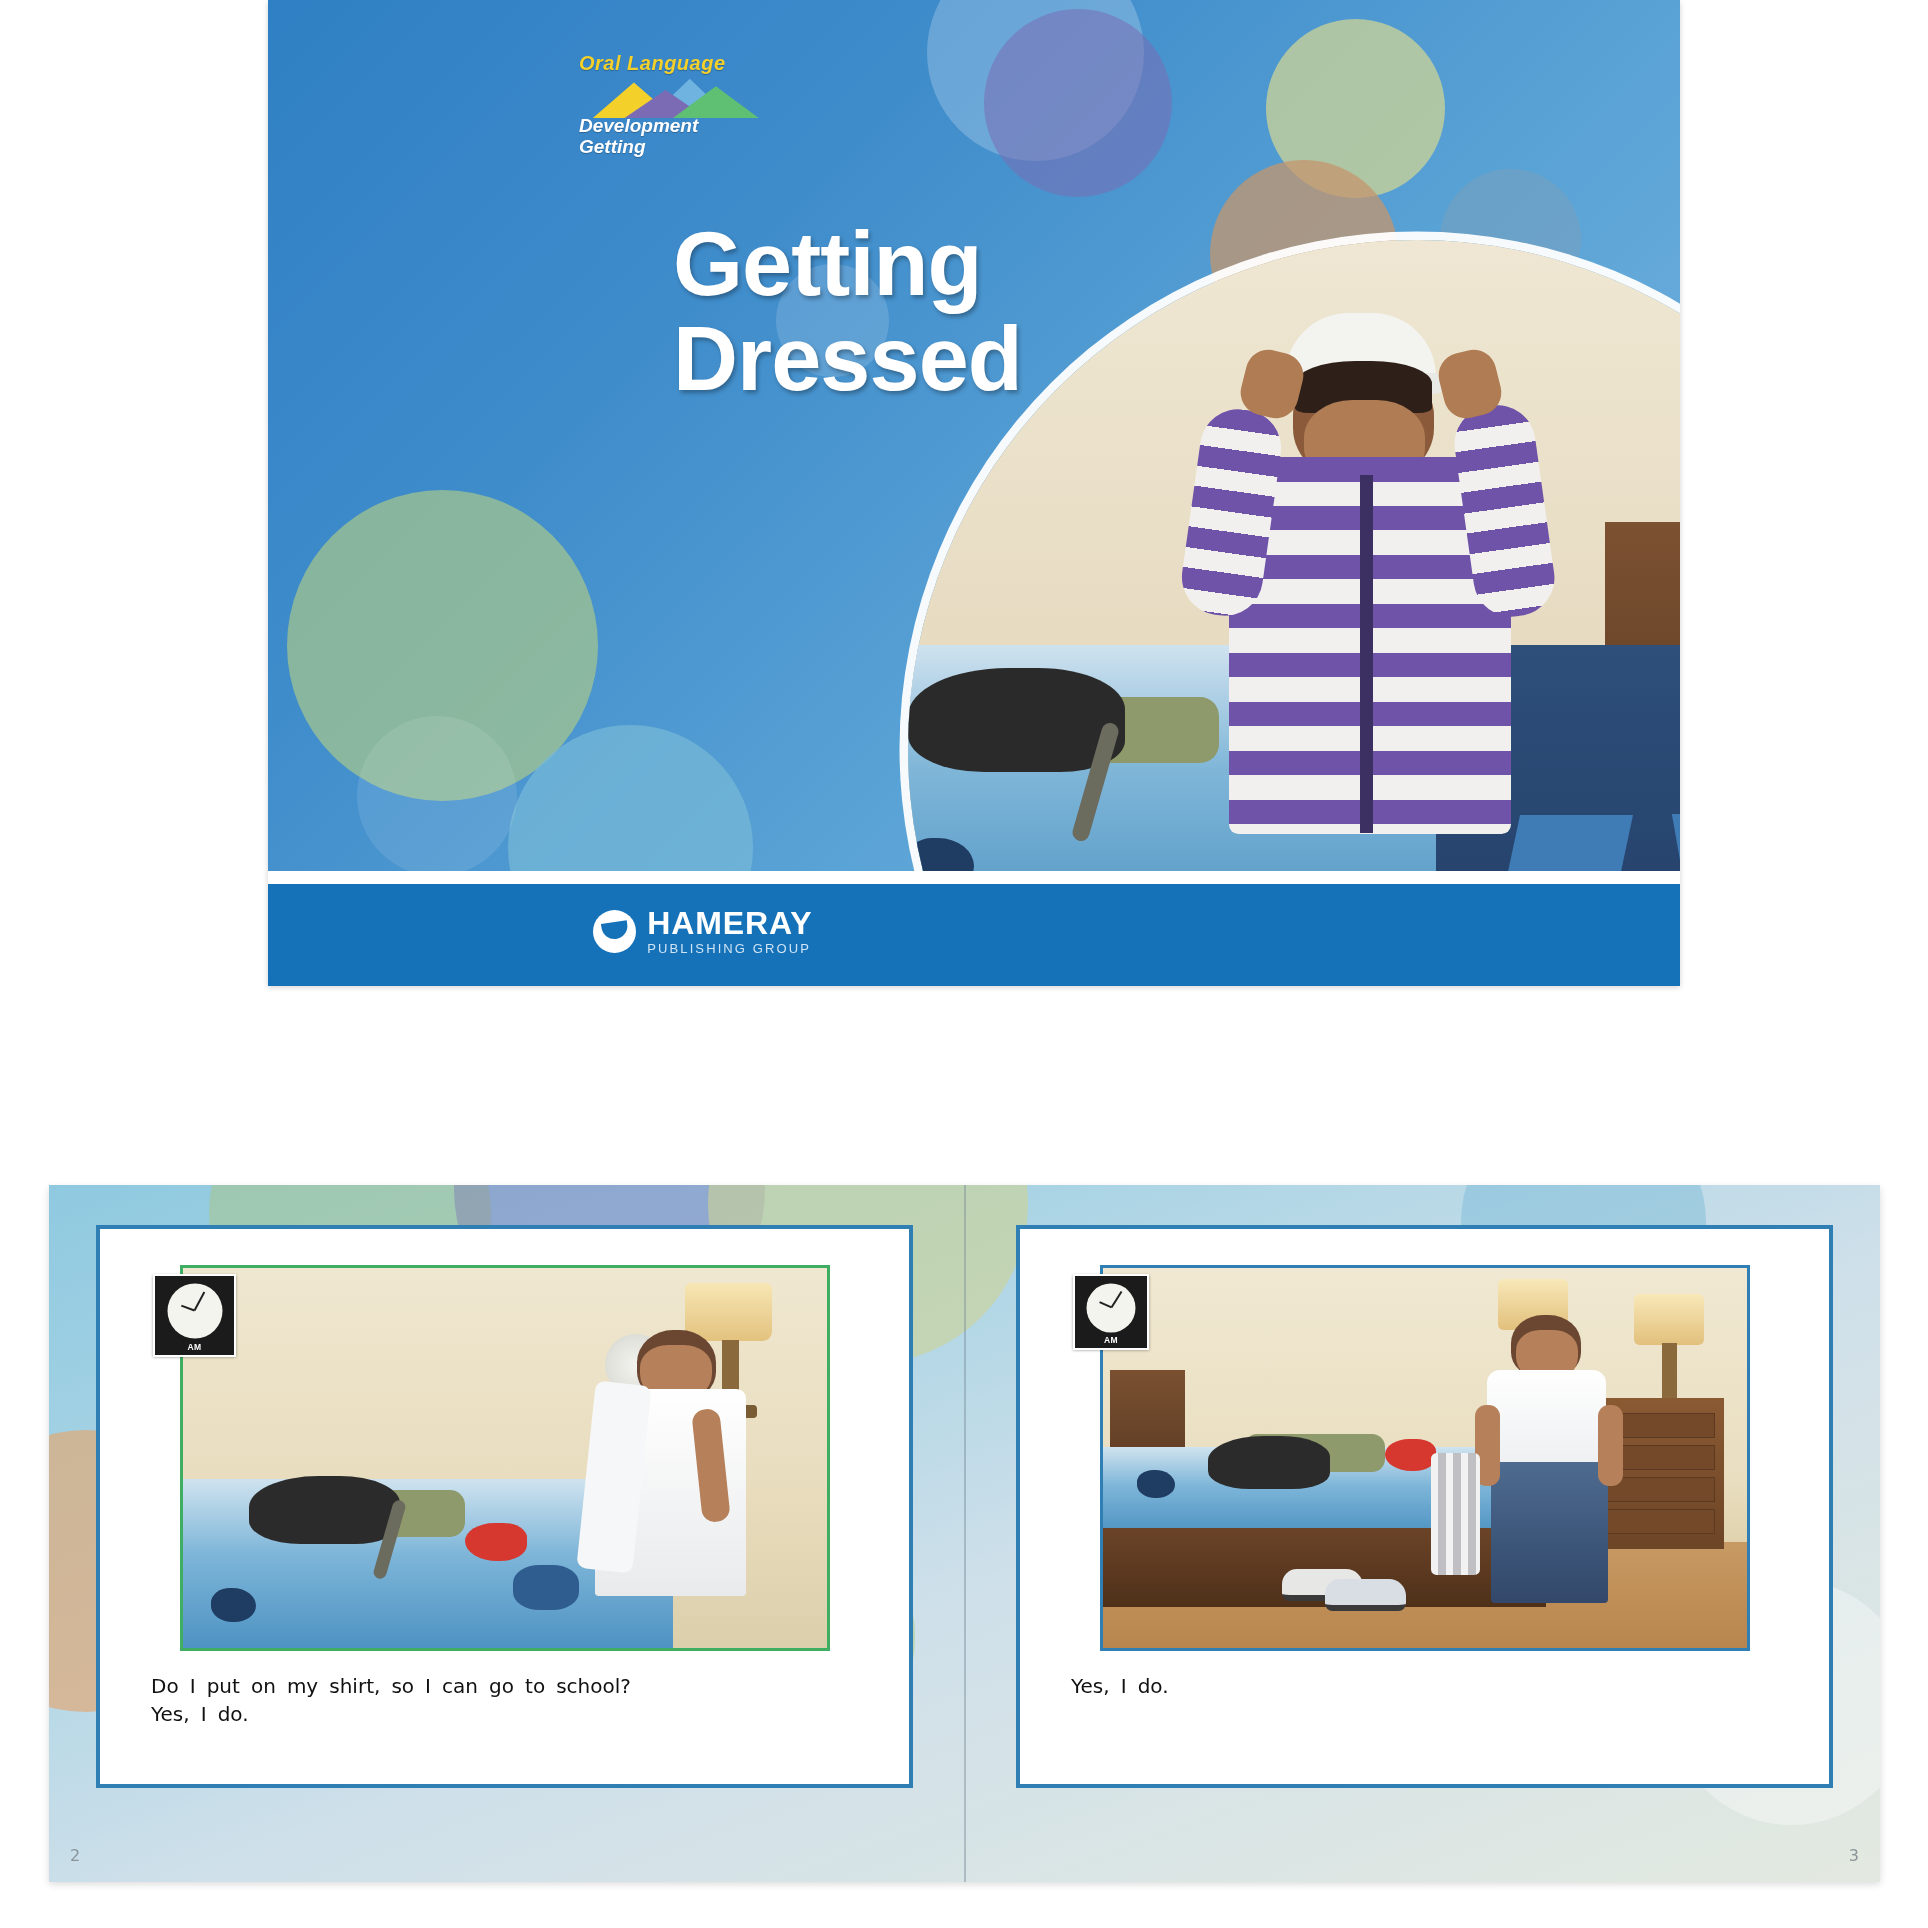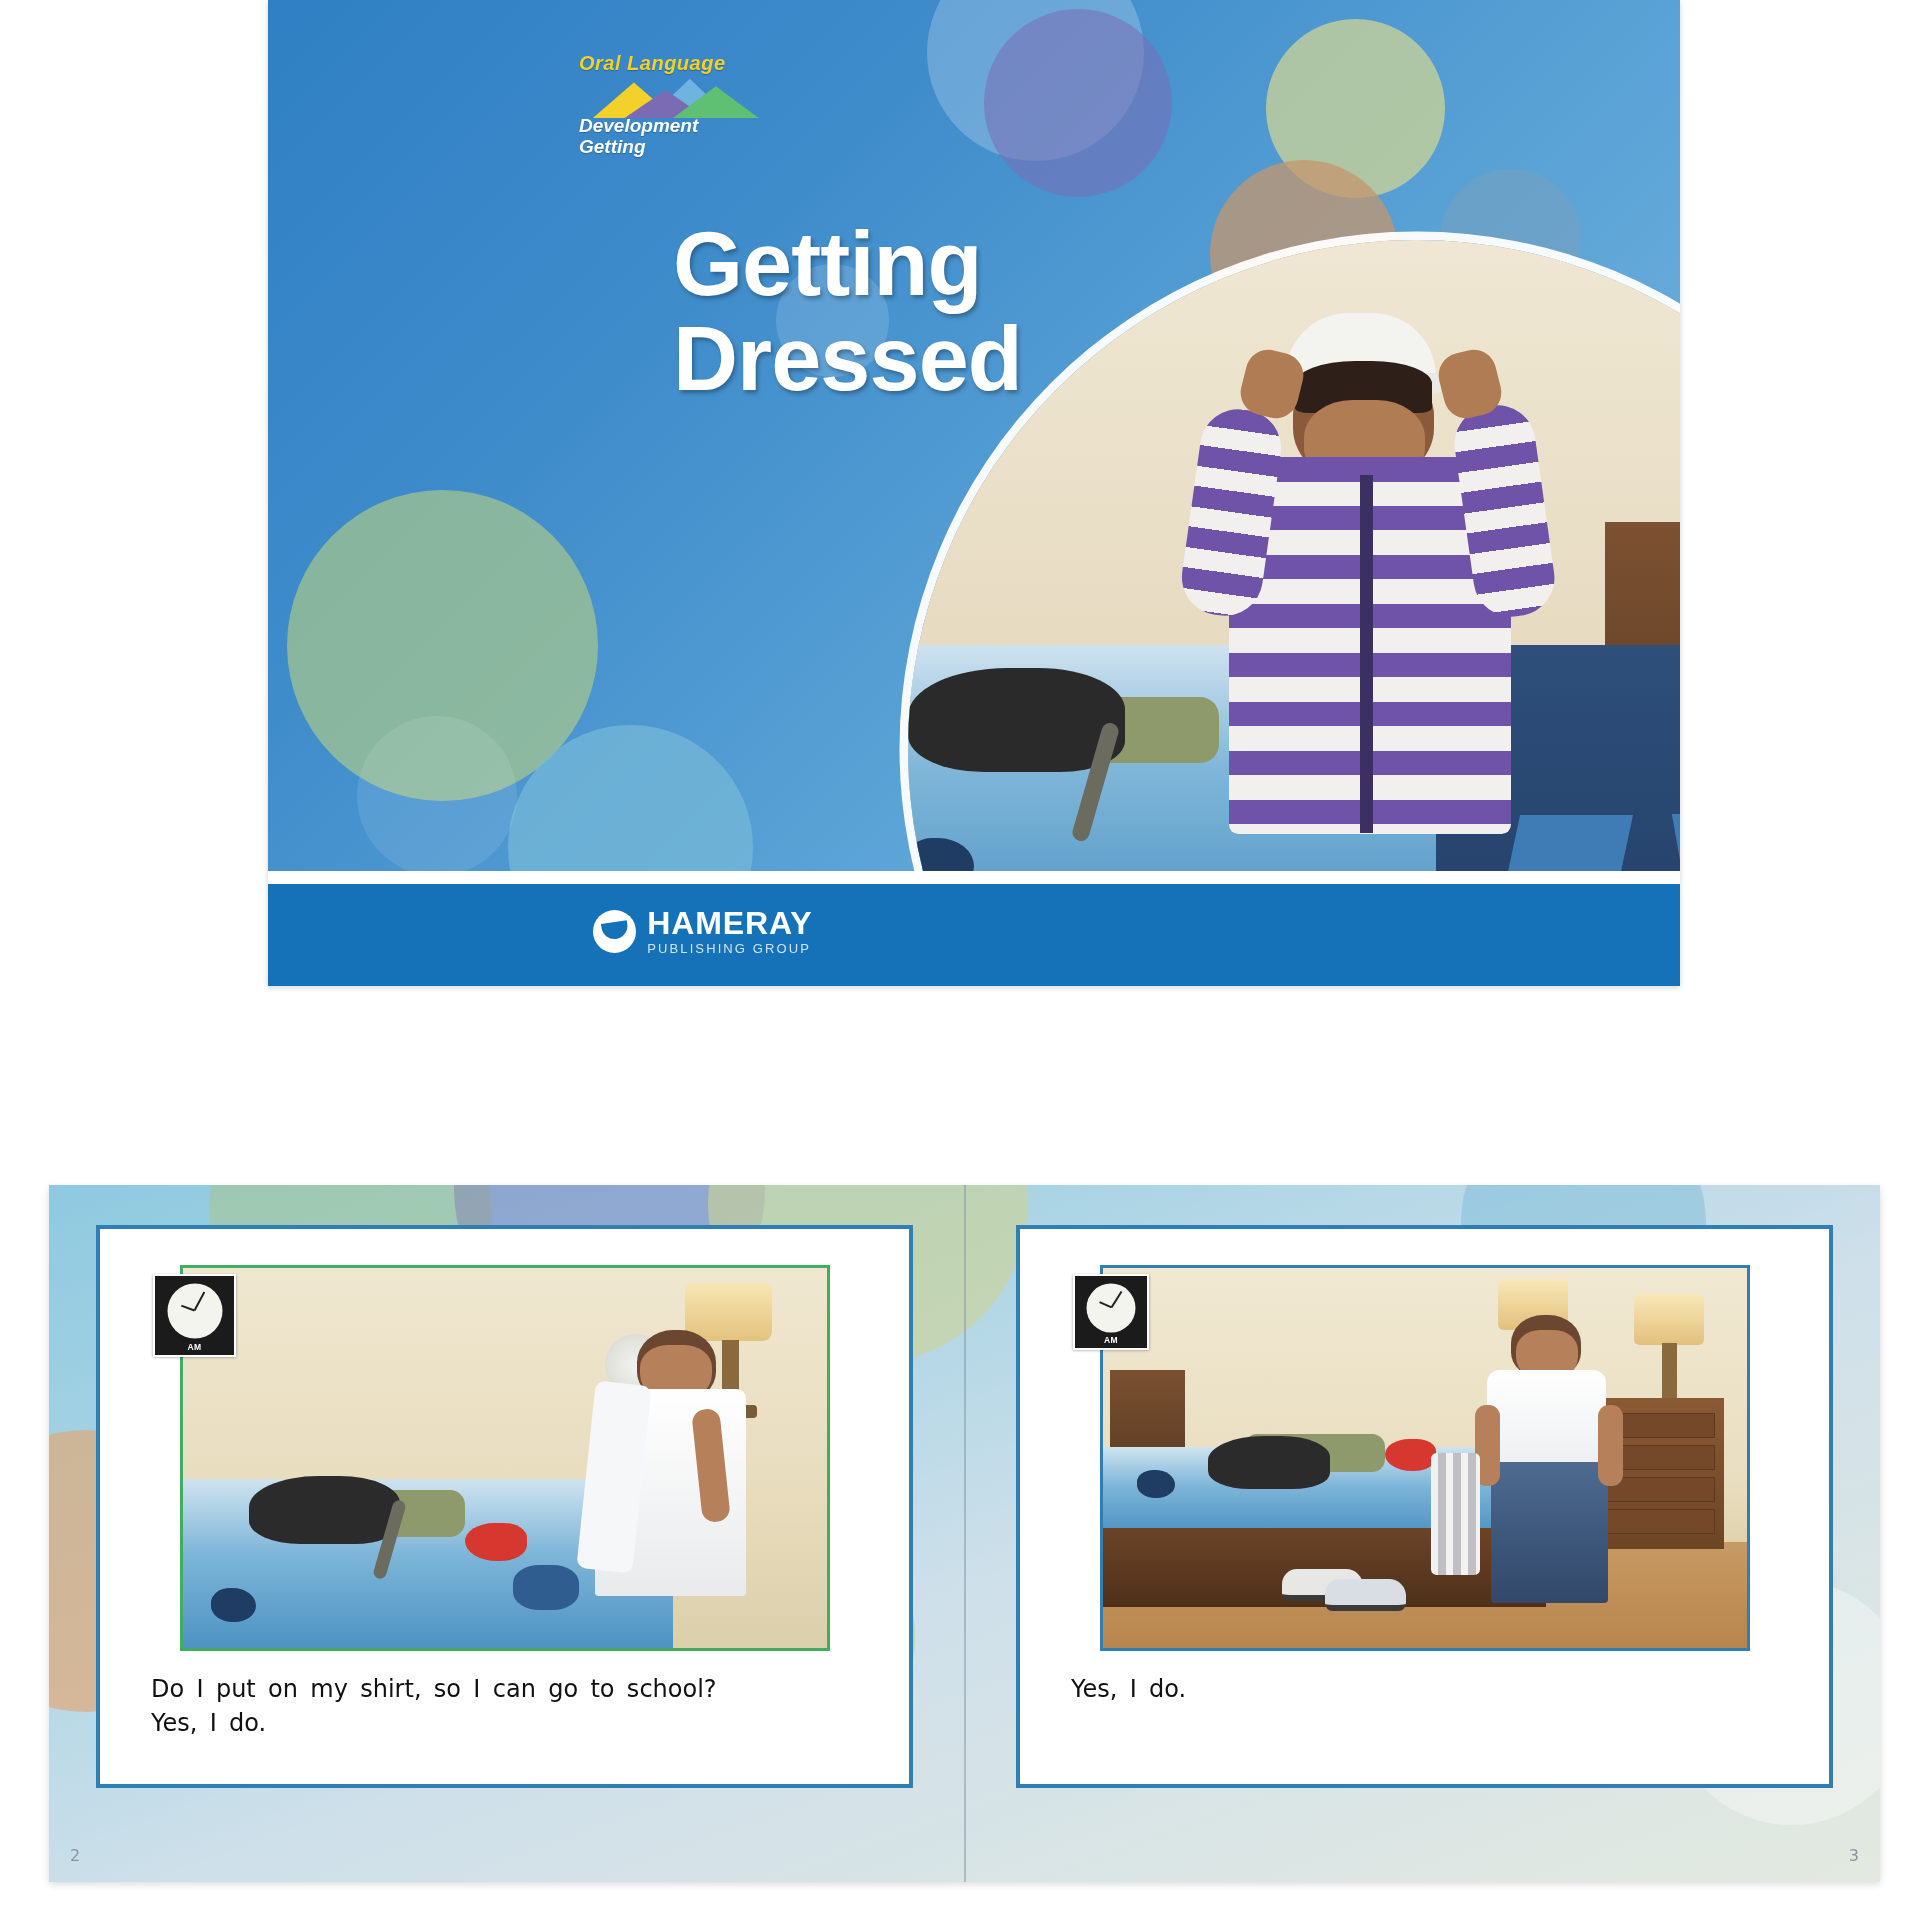--- a/index.html
+++ b/index.html
@@ -206,21 +206,21 @@
     box-sizing: border-box;
   }
   .card-photo.green { border: 3.8px solid #3fae63; }
   .card-photo.blue { border: 3.8px solid #2f7fb5; }
   .card-caption {
     position: absolute;
     left: 51px;
     right: 38px;
     top: 443px;
     font-family: "DejaVu Sans", sans-serif;
-    font-size: 24px;
+    font-size: 20px;
     color: #111111;
     line-height: 1.42;
     word-spacing: 4.7px;
   }
   .folio {
     position: absolute;
     bottom: 17px;
     font-size: 16px;
     color: #8a949a;
     font-family: "DejaVu Sans", sans-serif;

